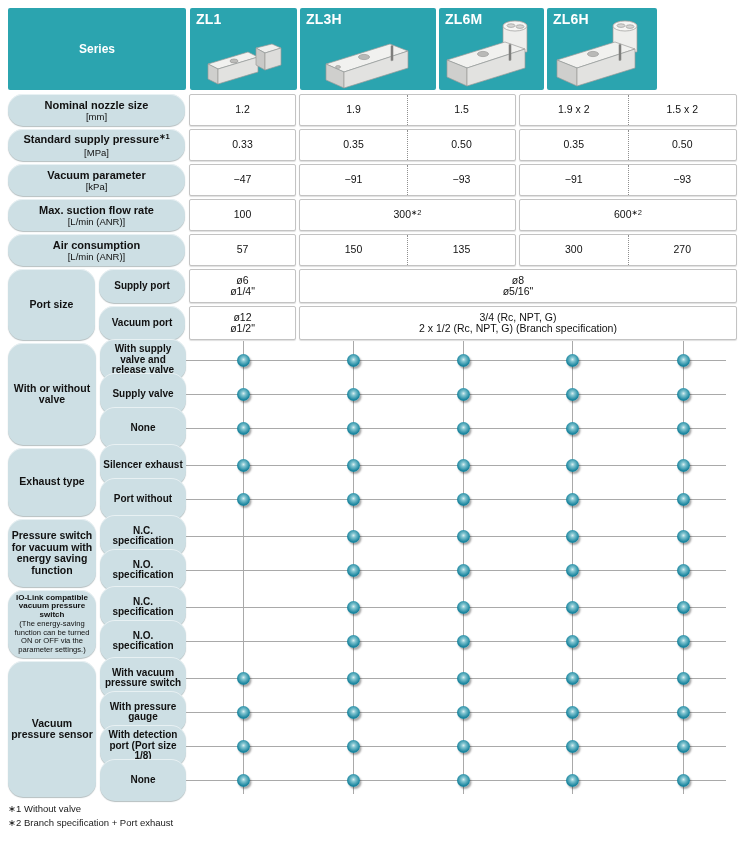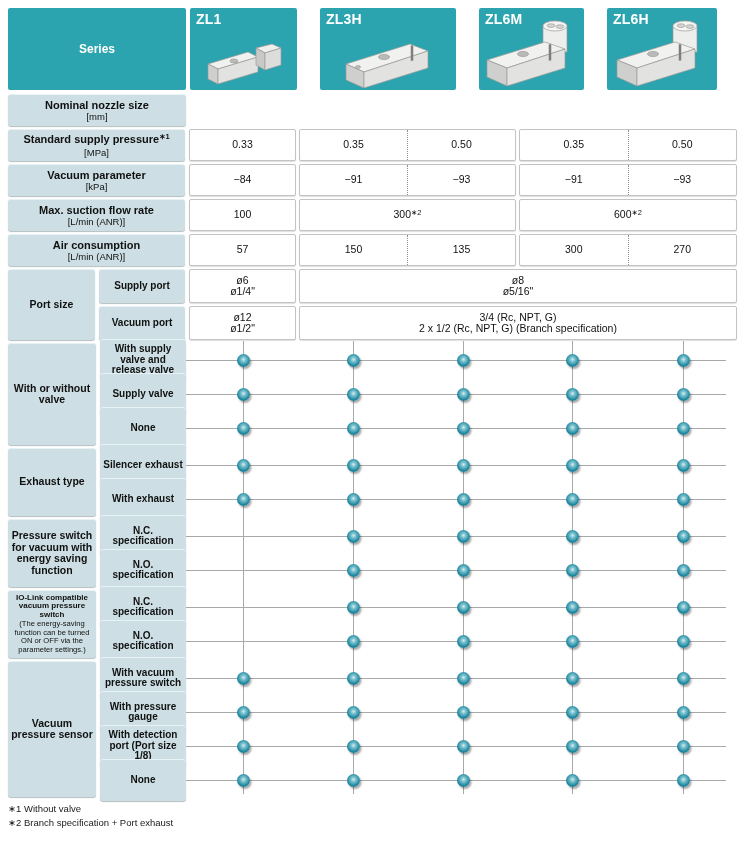--- a/index.html
+++ b/index.html
@@ -18,21 +18,21 @@
   .hdr-col{position:relative;border-radius:2px;margin-right:3px;overflow:hidden;}
   .hdr-col:last-child{margin-right:0;}
   .hdr-col .col-label{
     position:absolute;top:3px;left:6px;color:#fff;font-weight:bold;font-size:14px;letter-spacing:.2px;
   }
   .hdr-col svg{position:absolute;bottom:0;left:50%;transform:translateX(-50%);}
   .w-c1{width:107px;} .w-c2{width:106px;} .w-c3{width:108px;padding-left:28px;} .w-c4{width:105px;} .w-c5{width:110px;}
   .w-p1{width:217px;} .w-p2{width:218px;} .w-all{width:438px;}
   
   .lblbox{
-    background:var(--lblbg);border-radius:3px;
+    background:var(--lblbg);border-radius:15px;
     box-shadow:0 1px 1px rgba(90,110,115,.45), inset 0 1px 0 rgba(255,255,255,.55);
     display:flex;flex-direction:column;align-items:center;justify-content:center;
     text-align:center;font-weight:bold;font-size:11px;line-height:12px;padding:1px 3px;box-sizing:border-box;
   }
   .lblbox .unit{font-weight:normal;font-size:9.5px;line-height:11px;}
   .sup{font-size:7.5px;position:relative;top:-3.5px;font-weight:bold;}
   .valsup{font-size:7.5px;position:relative;top:-3px;}
   
   .row{display:flex;height:32px;margin-bottom:3px;}
   .row .lbl-full{width:178px;margin-right:4px;}
@@ -72,21 +72,21 @@
   
   .footnotes{margin-top:5px;font-size:9.5px;line-height:14px;color:#1a1a1a;}
   .footnotes .fmark{display:inline-block;width:16px;}
 </style>
 </head>
 <body>
 
 <div class="sheet">
   <div class="hdr">
     <div class="hdr-series" style="background: rgb(43, 164, 175);">Series</div>
-    <div id="header-cols" style="display:flex;gap:20px;">
+    <div id="header-cols" style="display:flex;">
         <div class="hdr-col w-c1" style="background: rgb(43, 164, 175);">
           <svg width="96" height="60" viewBox="0 0 96 60">
     <g stroke="#9b9b99" stroke-width="0.7">
               <polygon points="12,34 52,22 62,27 22,39" fill="#f1f1ef"></polygon>
     <polygon points="12,34 22,39 22,54 12,49" fill="#cfcfcd"></polygon>
     <polygon points="22,39 62,27 62,42 22,54" fill="#e2e2e0"></polygon>
     <ellipse cx="38" cy="31" rx="4" ry="2" fill="#bcbcba"></ellipse>
     <polygon points="60,18 76,14 85,18 69,23" fill="#efefed"></polygon>
     <polygon points="60,18 69,23 69,40 60,35" fill="#c9c9c7"></polygon>
     <polygon points="69,23 85,18 85,35 69,40" fill="#dddddb"></polygon>
@@ -141,20 +141,33 @@
         </div>
       </div>
   </div>
 
   <div id="spec-rows">
       <div class="row">
         <div class="lblbox lbl-full">
           <span>Nominal nozzle size</span>
           <span class="unit">[mm]</span>
         </div>
+        <div class="cells">
+          <div class="vcell w-c1">
+            <span>1.2</span>
+          </div>
+          <div class="vcell w-p1 pair">
+            <div class="half">1.9</div>
+            <div class="half">1.5</div>
+          </div>
+          <div class="vcell w-p2 pair">
+            <div class="half">1.9 x 2</div>
+            <div class="half">1.5 x 2</div>
+          </div>
+        </div>
       </div>
       <div class="row">
         <div class="lblbox lbl-full">
           <span>Standard supply pressure<span class="sup">∗1</span></span>
           <span class="unit">[MPa]</span>
         </div>
         <div class="cells">
           <div class="vcell w-c1">
             <span>0.33</span>
           </div>
@@ -168,21 +181,21 @@
           </div>
         </div>
       </div>
       <div class="row">
         <div class="lblbox lbl-full">
           <span>Vacuum parameter</span>
           <span class="unit">[kPa]</span>
         </div>
         <div class="cells">
           <div class="vcell w-c1">
-            <span>−84</span>
+            <span>−47</span>
           </div>
           <div class="vcell w-p1 pair">
             <div class="half">−91</div>
             <div class="half">−93</div>
           </div>
           <div class="vcell w-p2 pair">
             <div class="half">−91</div>
             <div class="half">−93</div>
           </div>
         </div>
@@ -305,21 +318,21 @@
             <div class="dot-cells">
               <div class="hline"></div>
               <div class="dot" style="left: 53.5px;"></div>
               <div class="dot" style="left: 163px;"></div>
               <div class="dot" style="left: 273px;"></div>
               <div class="dot" style="left: 382.5px;"></div>
               <div class="dot" style="left: 493px;"></div>
             </div>
           </div>
           <div class="dot-row">
-            <div class="lblbox sub-box">With exhaust</div>
+            <div class="lblbox sub-box">Port without</div>
             <div class="dot-cells">
               <div class="hline"></div>
               <div class="dot" style="left: 53.5px;"></div>
               <div class="dot" style="left: 163px;"></div>
               <div class="dot" style="left: 273px;"></div>
               <div class="dot" style="left: 382.5px;"></div>
               <div class="dot" style="left: 493px;"></div>
             </div>
           </div>
         </div>

